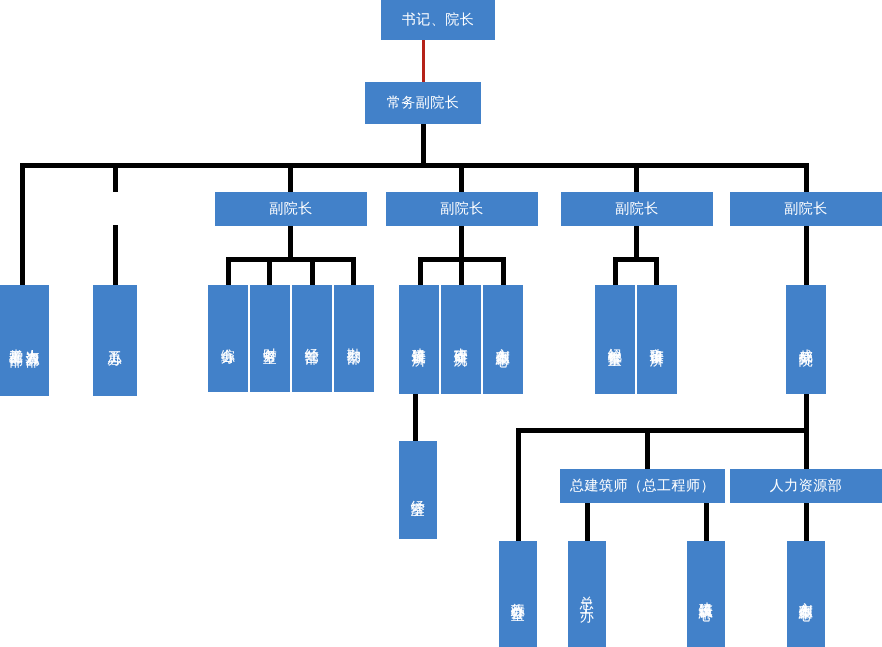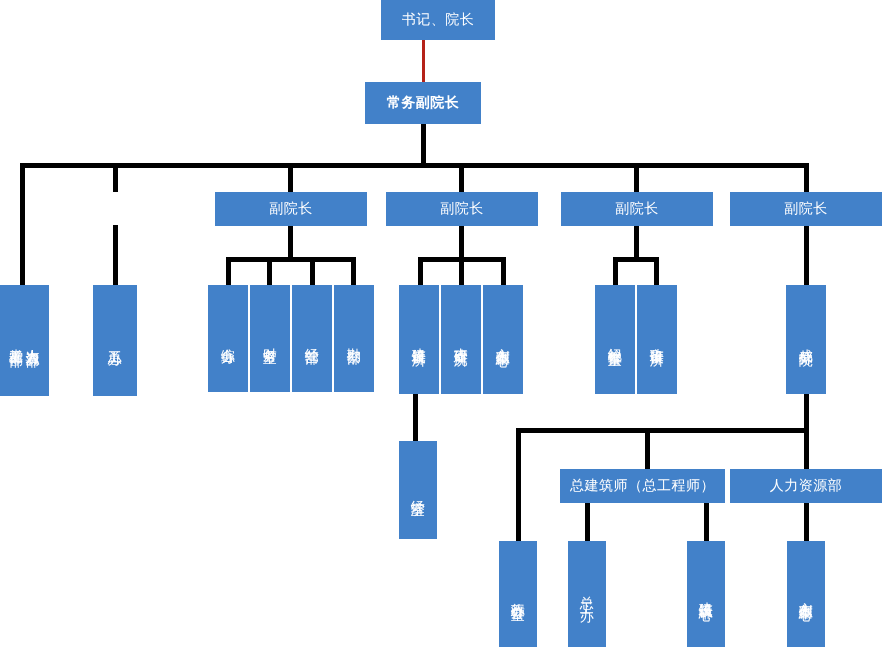--- a/index.html
+++ b/index.html
@@ -107,21 +107,21 @@
 
   <div class="ln" style="left:585px;top:503px;width:5px;height:38px;"></div>
   <div class="ln" style="left:704px;top:503px;width:5px;height:38px;"></div>
 
   <div class="ln" style="left:804px;top:503px;width:5px;height:38px;"></div>
 
   <div class="node h" style="left:365px;top:0px;width:114px;height:40px;margin-left:16px;">
     <span>书记、院长</span>
   </div>
 
-  <div class="node h" style="left:365px;top:82px;width:116px;height:42px;font-weight:bold;">
+  <div class="node h" style="left:365px;top:82px;width:116px;height:42px;">
     <span>常务副院长</span>
   </div>
 
 
   <div class="node h" style="left:215px;top:192px;width:152px;height:34px;">
     <span>副院长</span>
   </div>
 
   <div class="node h" style="left:386px;top:192px;width:152px;height:34px;">
     <span>副院长</span>

